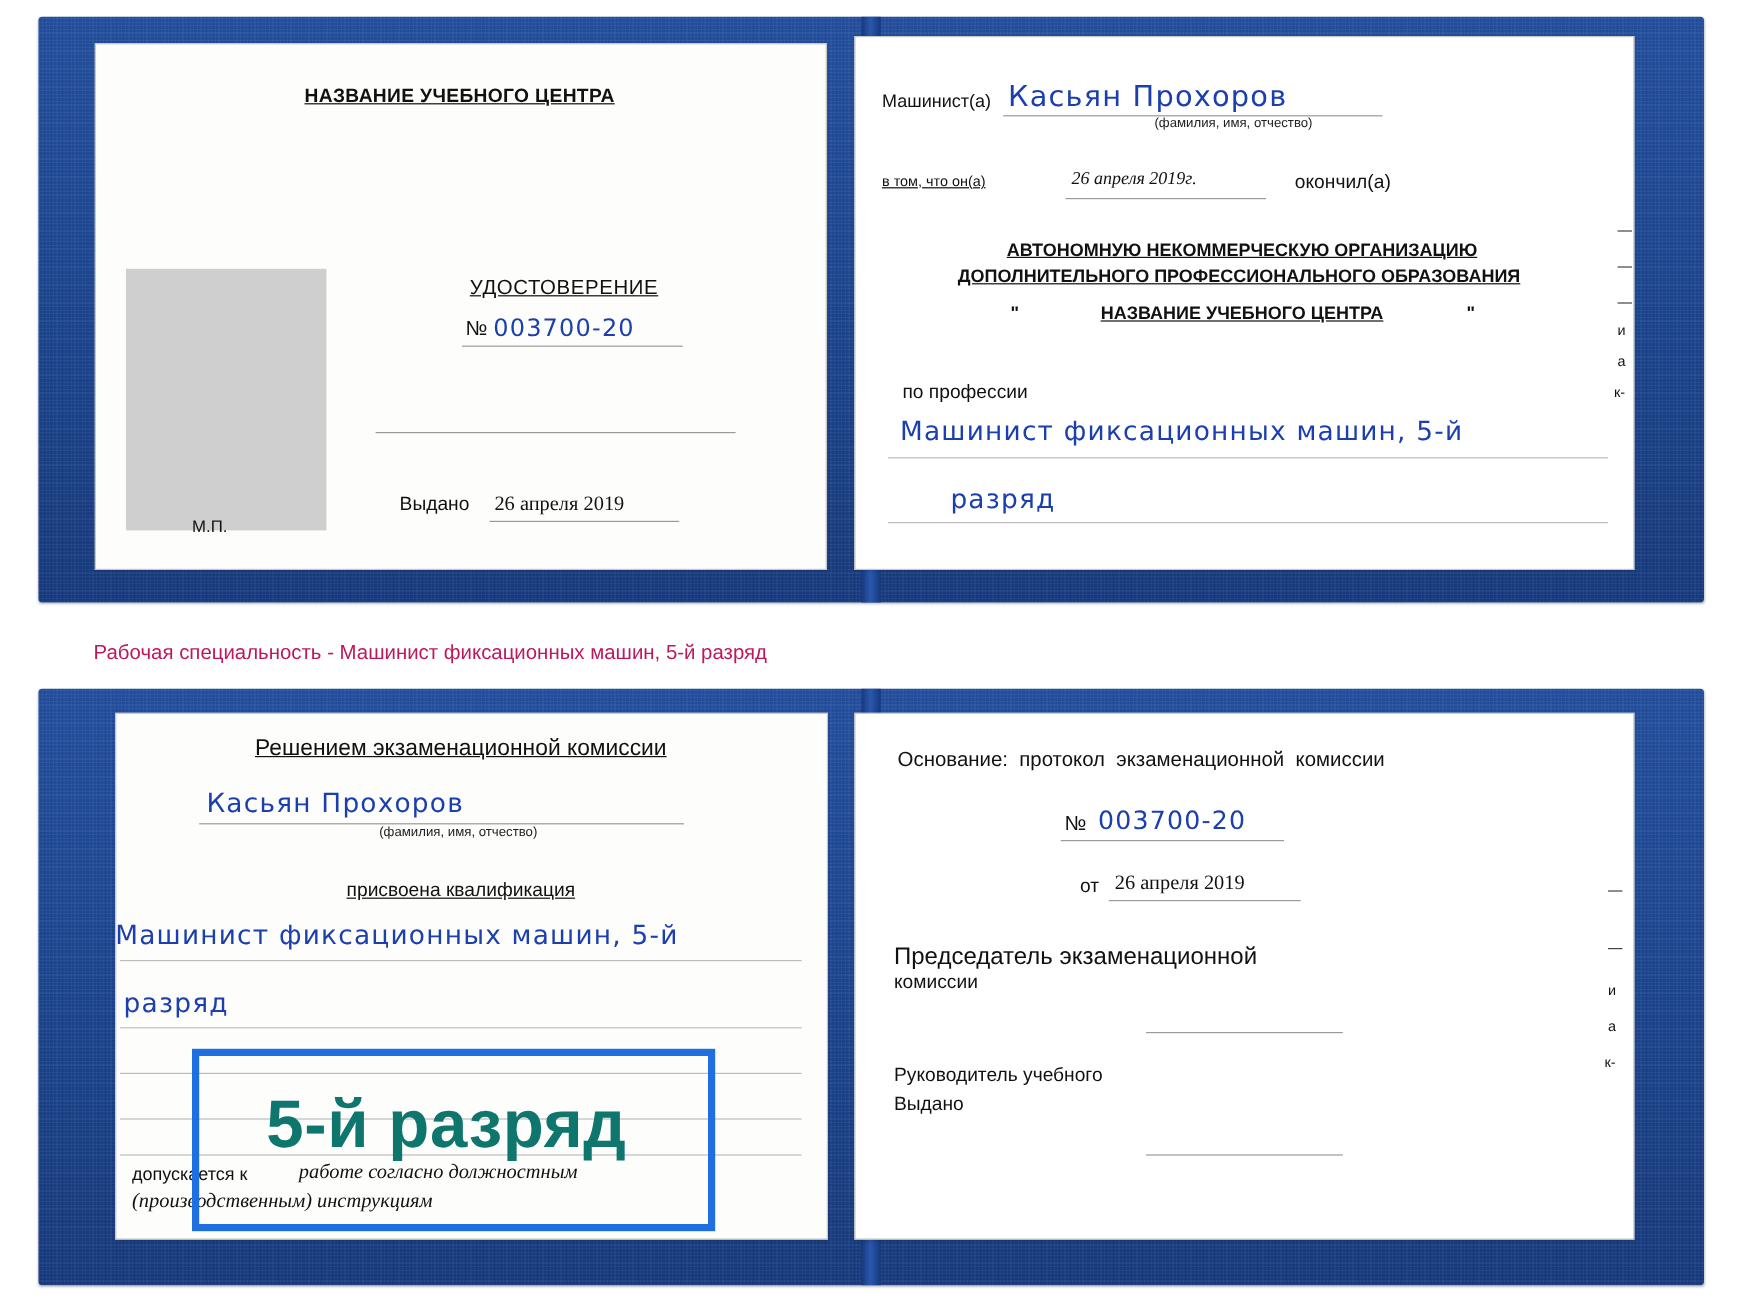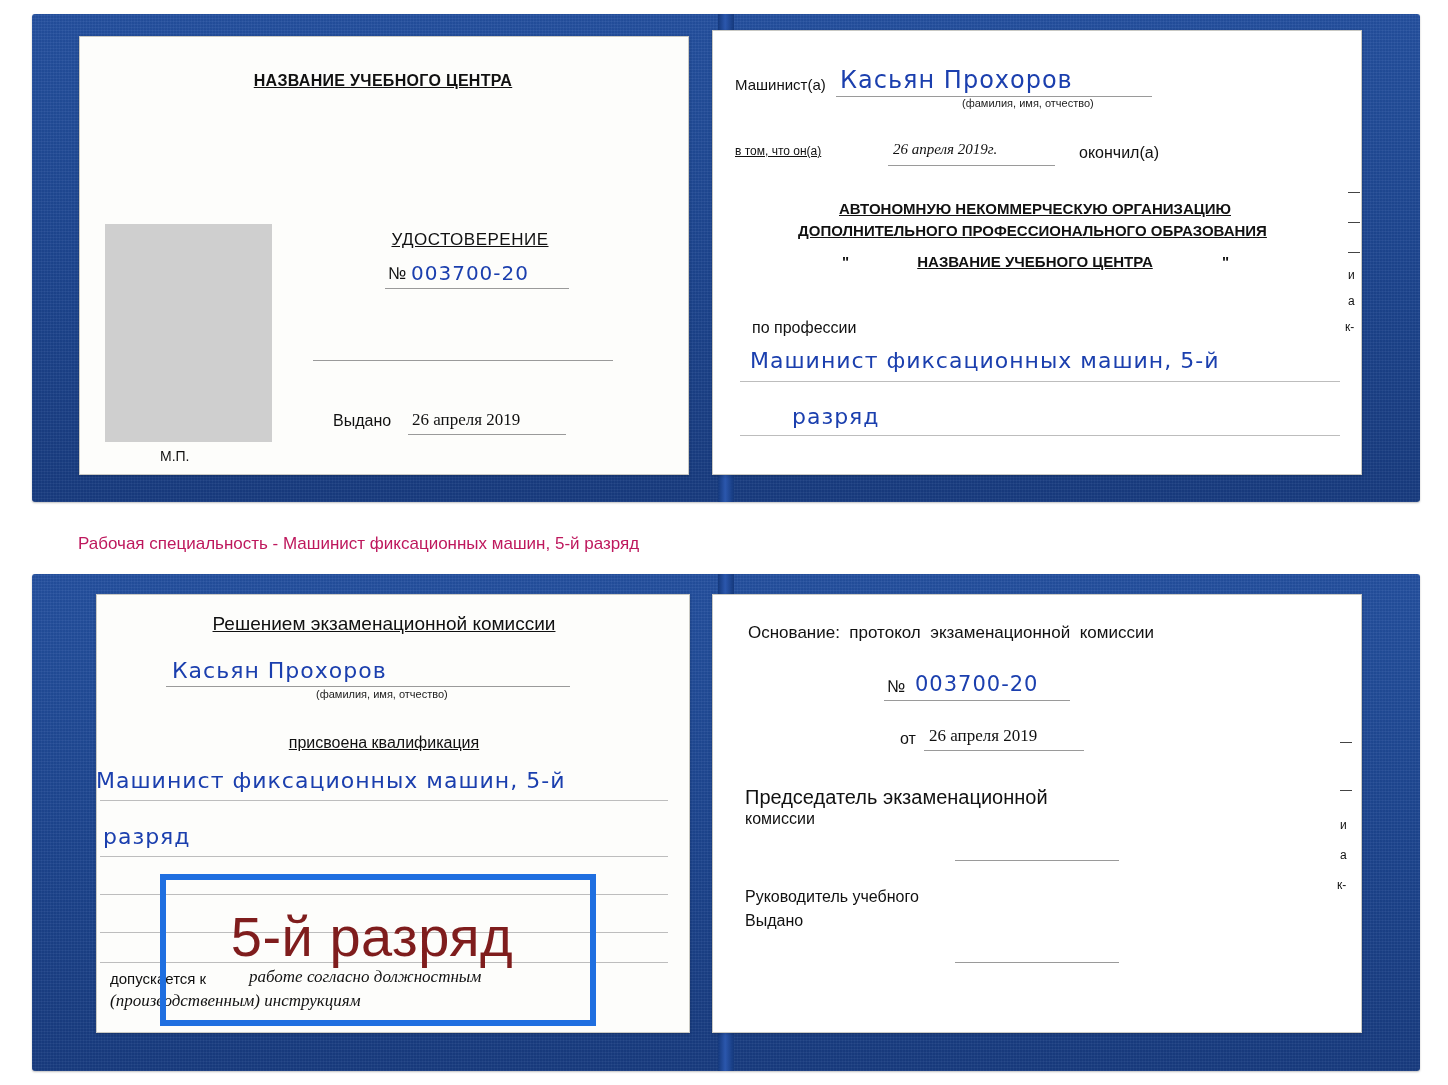--- a/index.html
+++ b/index.html
@@ -80,22 +80,22 @@
   }
 
   
   .callout-box {
     position: absolute;
     border: 6px solid #1f6fe0;
     background: transparent;
   }
   .callout-text {
     position: absolute;
-    font-weight: normal;
-    color: #7f1d1d;
+    font-weight: bold;
+    color: #0f766e;
   }
 
   
   .mid-caption {
     position: absolute;
     font-size: 17px;
     color: #be185d;
   }
   .edge-dash {
     position: absolute;
@@ -125,21 +125,21 @@
 <div class="txt" style="left:388px; top:264px; font-size:17px;">№</div>
 <div class="txt hand" style="left:411px; top:261px; font-size:20px; font-style:normal;">003700-20</div>
 <div class="rule" style="left:385px; top:288px; width:184px;"></div>
 
 <div class="rule" style="left:313px; top:360px; width:300px;"></div>
 
 <div class="txt" style="left:333px; top:412px; font-size:16px;">Выдано</div>
 <div class="txt ink" style="left:412px; top:410px; font-size:17px;">26 апреля 2019</div>
 <div class="rule" style="left:408px; top:434px; width:158px;"></div>
 
-<div class="txt" style="left:160px; top:448px; font-size:14px;">М.П.</div>
+<div class="txt" style="left:160px; top:430px; font-size:14px;">М.П.</div>
 
 <div class="page right-inner" style="left:712px; top:30px; width:648px; height:443px;">
 </div>
 
 <div class="txt" style="left:735px; top:76px; font-size:15px;">Машинист(а)</div>
 <div class="txt hand" style="left:840px; top:66px; font-size:24px; font-style:normal;">Касьян Прохоров</div>
 <div class="rule" style="left:836px; top:96px; width:316px;"></div>
 <div class="txt caption-small" style="left:962px; top:97px; font-size:11px;">(фамилия, имя, отчество)</div>
 
 <div class="txt" style="left:735px; top:144px; font-size:12px;text-decoration:underline;">в том, что он(а)</div>

